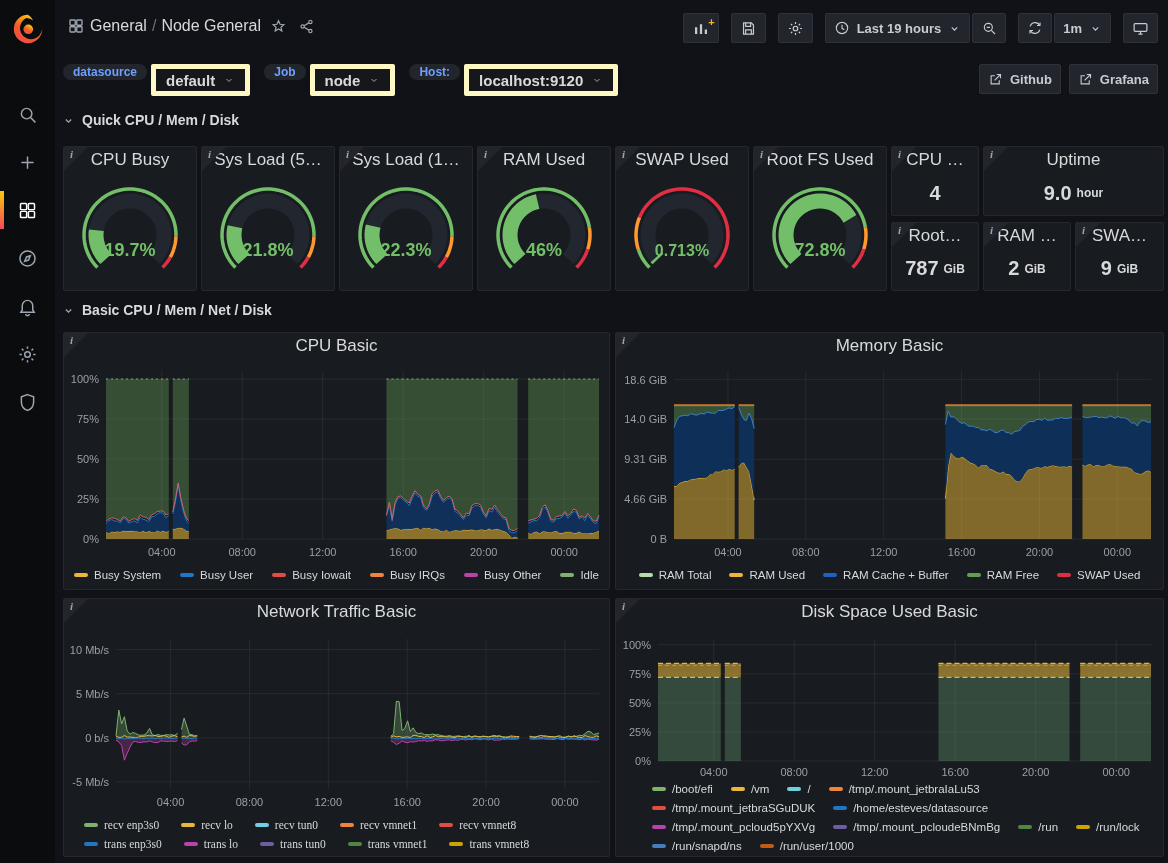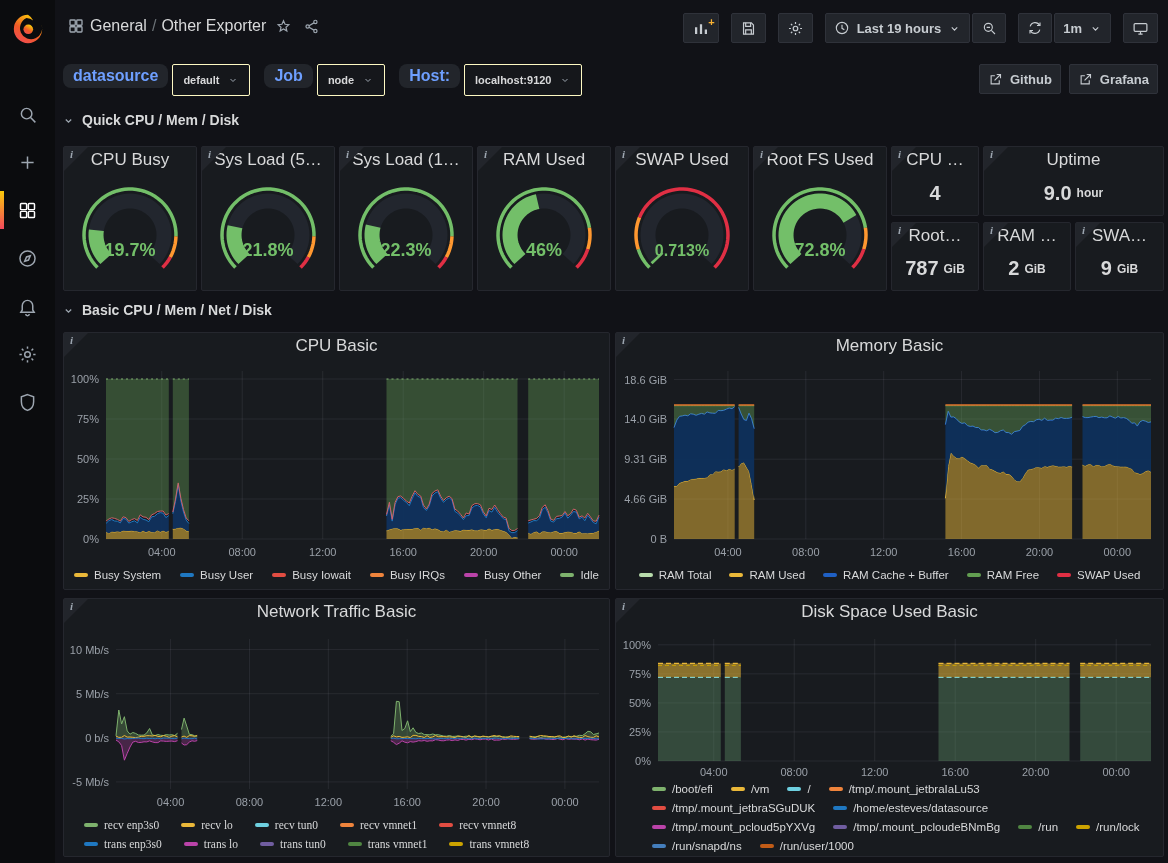--- a/index.html
+++ b/index.html
@@ -22,23 +22,23 @@
   .toolbar{position:absolute;top:13px;right:10px;display:flex;align-items:center;gap:12px;}
   .tgroup{display:flex;gap:2px;}
   .tbtn{height:30px;min-width:30px;padding:0 8px;background:#22252b;border:1px solid #2f323a;border-radius:2px;
         display:flex;align-items:center;justify-content:center;gap:7px;color:#c7ccd1;font-size:13px;font-weight:700;
         box-sizing:border-box;cursor:pointer;position:relative;}
   .plus-badge{position:absolute;top:3px;right:3px;color:#f8b133;font-size:11px;font-weight:700;line-height:1;}
   
   .subbar{position:absolute;left:55px;top:62px;right:0;height:36px;}
   .chips{position:absolute;left:8px;top:2px;display:flex;gap:14px;}
   .chip-pair{display:flex;gap:4px;}
-  .chip-label{background:#22252b;color:#6e9fff;font-weight:700;font-size:16px;padding:0 10px;height:24px;
+  .chip-label{background:#22252b;color:#6e9fff;font-weight:700;font-size:12px;padding:0 10px;height:16px;
               display:flex;align-items:center;border-radius:8px;}
-  .chip-value{background:#15171b;border:1px solid #fef9c3;color:#d8d9da;font-weight:600;font-size:11px;
+  .chip-value{background:#15171b;border:5px solid #fef9c3;color:#d8d9da;font-weight:600;font-size:15px;
               padding:0 10px;height:32px;display:flex;align-items:center;gap:8px;border-radius:2px;box-sizing:border-box;cursor:pointer;}
   .links{position:absolute;right:10px;top:2px;display:flex;gap:8px;}
   
   .section{position:absolute;display:flex;align-items:center;gap:7px;color:#d8d9da;
            font-size:14px;font-weight:700;cursor:pointer;}
   .section .icn{color:#9da6b0;display:flex;}
   .panel{position:absolute;background:#181b1f;border:1px solid #25272e;border-radius:2px;box-sizing:border-box;}
   .panel-title{height:26px;display:flex;align-items:center;justify-content:center;font-size:17px;
                font-weight:400;color:#d8d9da;white-space:nowrap;overflow:hidden;cursor:pointer;}
   .info-corner{position:absolute;top:0;left:0;width:0;height:0;
@@ -129,21 +129,21 @@
       <span class="icn">
           <svg width="18" height="18" viewBox="0 0 24 24" fill="none" stroke="currentColor" stroke-width="1.8">
             <rect x="4" y="4" width="7" height="7" rx="1"></rect>
             <rect x="13" y="4" width="7" height="7" rx="1"></rect>
             <rect x="4" y="13" width="7" height="7" rx="1"></rect>
             <rect x="13" y="13" width="7" height="7" rx="1"></rect>
           </svg>
         </span>
       <span>General</span>
       <span class="sep">/</span>
-      <span>Other Exporter</span>
+      <span>Node General</span>
       <span class="icn" style="margin-left:4px;">
           <svg width="17" height="17" viewBox="0 0 24 24" fill="none" stroke="currentColor" stroke-width="1.7">
             <path d="M12 4l2.2 4.9 5.3.5-4 3.6 1.2 5.2-4.7-2.8-4.7 2.8 1.2-5.2-4-3.6 5.3-.5z"></path>
           </svg>
         </span>
       <span class="icn" style="margin-left:6px;">
           <svg width="17" height="17" viewBox="0 0 24 24" fill="none" stroke="currentColor" stroke-width="1.7">
             <circle cx="17.5" cy="5.5" r="2.3"></circle>
             <circle cx="6.5" cy="12" r="2.3"></circle>
             <circle cx="17.5" cy="18.5" r="2.3"></circle>

